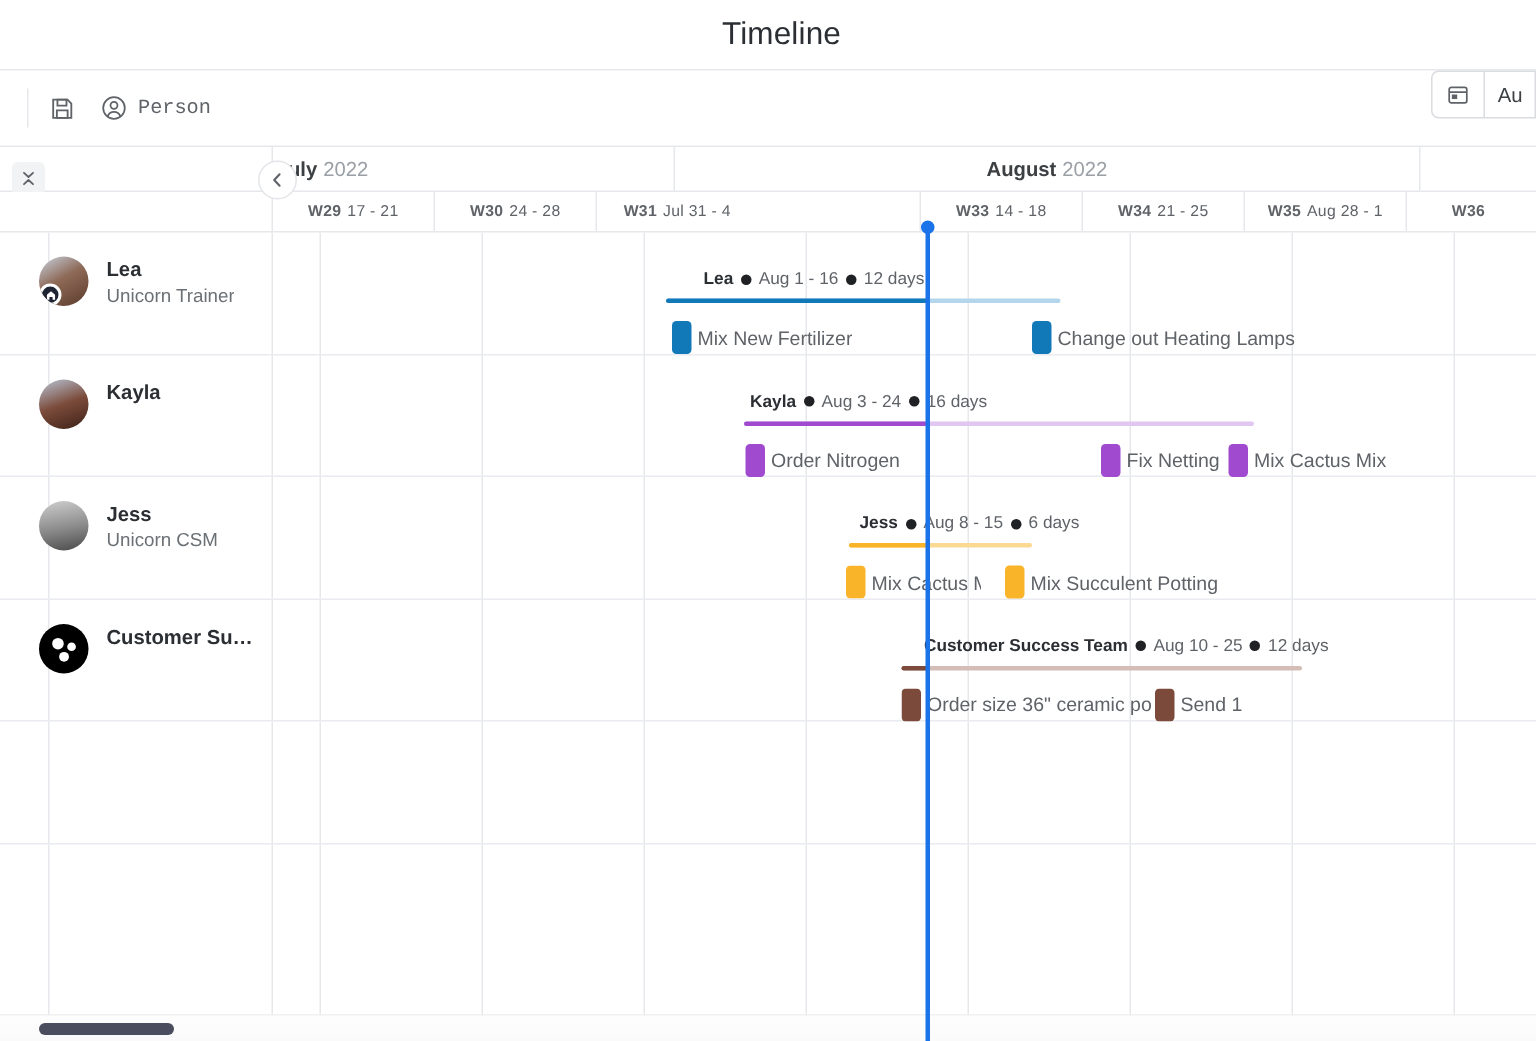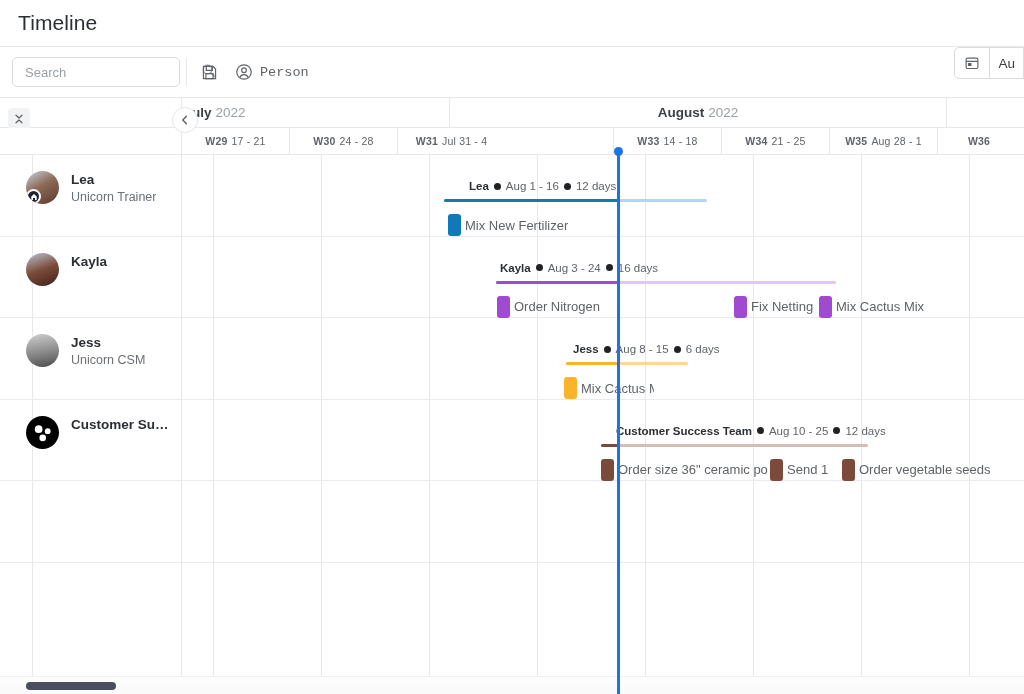--- a/index.html
+++ b/index.html
@@ -10,20 +10,21 @@
     color: #3c4043;
     overflow: hidden;
   }
 
   
   .titlebar {
     height: 47px;
     display: flex; align-items: center;
     padding-left: 18px;
     border-bottom: 1px solid #e6e8eb;
+    justify-content: center;
   }
   .titlebar .title {
     font-size: 21px; color: #2b2f33; letter-spacing: .1px;
   }
 
   
   .toolbar {
     height: 51px;
     display: flex; align-items: center;
     border-bottom: 1px solid #e6e8eb;
@@ -207,29 +208,20 @@
 </style>
 </head>
 <body>
 
 <div class="titlebar">
   <span class="title">Timeline</span>
 </div>
 
 <div class="toolbar">
 
-  <div class="search-box">
-    <input placeholder="Search" style="">
-    <span>
-      <svg width="15" height="15" viewBox="0 0 16 16" fill="none" stroke="#9aa0a6" stroke-width="1.4">
-        <circle cx="7" cy="7" r="4.6"></circle>
-          <line x1="10.4" y1="10.4" x2="14.2" y2="14.2" stroke-linecap="round"></line>
-      </svg>
-    </span>
-  </div>
 
   <div class="tb-sep"></div>
 
   <div class="tb-btn icon-only">
     <span>
       <svg width="17" height="17" viewBox="0 0 18 18" fill="none" stroke="#5f6368" stroke-width="1.3">
         <path d="M2.6 2.6h10.1l2.7 2.7v10.1H2.6z"></path>
         <path d="M5.6 2.6h6.4v4.2H5.6z"></path>
         <path d="M5.2 10.2h7.6v5.2H5.2z"></path>
       </svg>
@@ -369,20 +361,24 @@
           <span class="dotsep"></span>
           <span>12 days</span>
         </div>
         <div class="sumbar" style="left:263px; top:44px; width:263px; background:#b3d6ec">
           <span class="done" style="width:175px; background:#1279b8"></span>
         </div>
         <div class="task" style="left:267px; top:59px; max-width:230px">
           <span class="swatch" style="background:#1279b8"></span>
           <span class="tasklabel">Mix New Fertilizer</span>
         </div>
+        <div class="task" style="left:507px; top:59px">
+          <span class="swatch" style="background:#1279b8"></span>
+          <span class="tasklabel">Change out Heating Lamps</span>
+        </div>
       </div>
     </div>
 
     <div class="prow">
       <div class="pinfo">
         <div class="avatar kayla"></div>
         <div class="ptext">
           <div class="pname">Kayla</div>
           <div class="prole"></div>
         </div>
@@ -428,20 +424,24 @@
           <span>Aug 8 - 15</span>
           <span class="dotsep"></span>
           <span>6 days</span>
         </div>
         <div class="sumbar" style="left:385px; top:44px; width:122px; background:#fbd993">
           <span class="done" style="width:52px; background:#f9b42a"></span>
         </div>
         <div class="task" style="left:383px; top:59px; max-width:90px; overflow:hidden">
           <span class="swatch" style="background:#f9b42a"></span>
           <span class="tasklabel">Mix Cactus Mi</span>
+        </div>
+        <div class="task" style="left:489px; top:59px">
+          <span class="swatch" style="background:#f9b42a"></span>
+          <span class="tasklabel">Mix Succulent Potting</span>
         </div>
       </div>
     </div>
 
     <div class="prow">
       <div class="pinfo">
         <div class="avatar team">
           <svg width="27" height="27" viewBox="0 0 28 28">
             <circle cx="14" cy="14" r="14" fill="#000"></circle>
             <circle cx="10" cy="10.5" r="4" fill="#fff"></circle>
@@ -466,24 +466,20 @@
           <span class="done" style="width:18px; background:#7b4a3a"></span>
         </div>
         <div class="task" style="left:420px; top:59px; max-width:191px; overflow:hidden">
           <span class="swatch" style="background:#7b4a3a"></span>
           <span class="tasklabel">Order size 36" ceramic po</span>
         </div>
         <div class="task" style="left:589px; top:59px; max-width:72px; overflow:hidden">
           <span class="swatch" style="background:#7b4a3a"></span>
           <span class="tasklabel">Send 1</span>
         </div>
-        <div class="task" style="left:661px; top:59px">
-          <span class="swatch" style="background:#7b4a3a"></span>
-          <span class="tasklabel">Order vegetable seeds</span>
-        </div>
       </div>
     </div>
 
     <div class="prow empty"></div>
 
     <div class="todayline" style="left:617px"></div>
 
     <div class="hscroll">
       <div class="hthumb"></div>
     </div>

